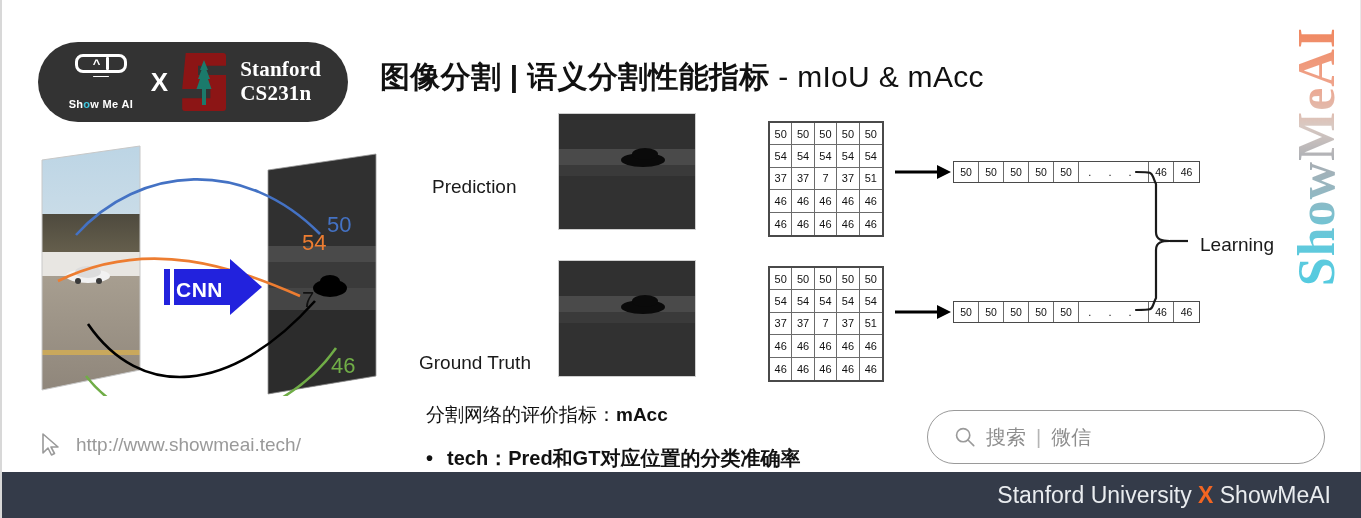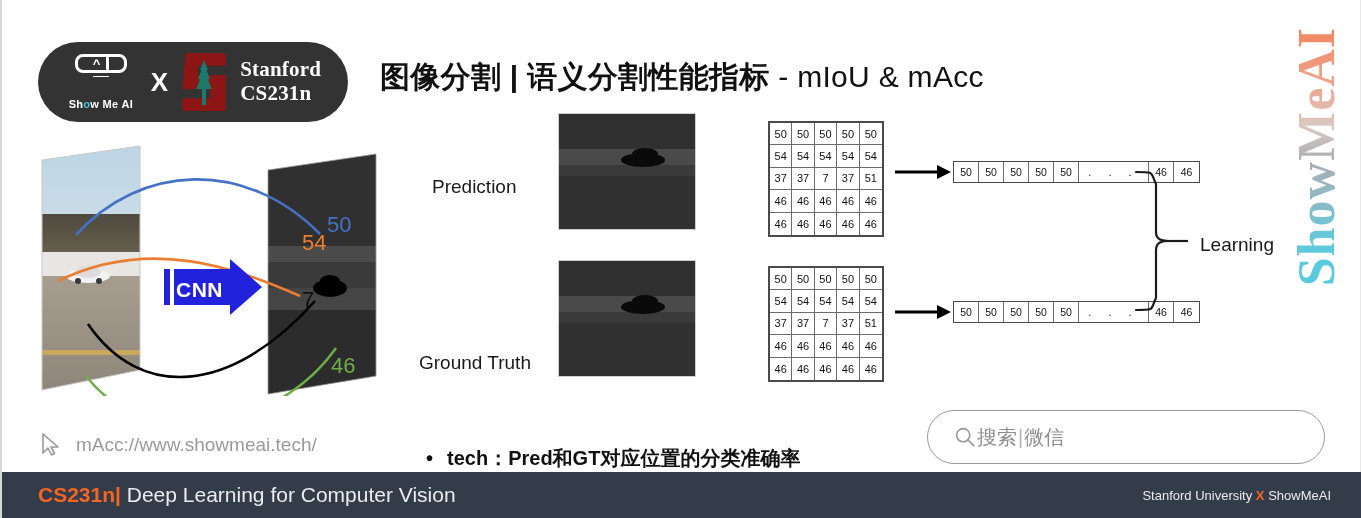--- a/index.html
+++ b/index.html
@@ -114,21 +114,21 @@
   .bullet-row{
     position:absolute;left:424px;top:445px;display:flex;align-items:baseline;gap:14px;
     font-size:20px;font-weight:bold;color:#111;white-space:nowrap;
   }
   .bullet-dot{font-size:20px;line-height:1;}
 
   
   .search-pill{
     position:absolute;left:925px;top:410px;width:398px;height:54px;
     border:1.5px solid #9a9a9a;border-radius:27px;background:#fff;
-    display:flex;align-items:center;gap:1px;padding:0 26px;box-sizing:border-box;
+    display:flex;align-items:center;gap:10px;padding:0 26px;box-sizing:border-box;
   }
   .mag{width:22px;height:22px;flex:0 0 auto;}
   .sp-gray{color:#8d8d8d;font-size:20px;}
   .sp-sep{color:#b5b5b5;font-size:20px;}
   .sp-bold{color:#111;font-size:21px;font-weight:bold;letter-spacing:.3px;}
 
   
   .url-wm{
     position:absolute;left:36px;top:432px;display:flex;align-items:center;gap:12px;
     color:#9a9a9a;font-size:19px;
@@ -149,21 +149,21 @@
   }
 
   
   .footer{
     position:absolute;left:0;bottom:0;width:1361px;height:46px;
     background:#343b49;display:flex;align-items:center;
   }
   .footer-left{position:absolute;left:36px;font-size:21px;color:#e9ecef;white-space:nowrap;}
   .footer-left .cs{color:#F26522;font-weight:bold;}
   .footer-left .bar{color:#F26522;font-weight:bold;}
-  .footer-right{position:absolute;right:32px;font-size:13px;color:#e9ecef;white-space:nowrap;}
+  .footer-right{position:absolute;right:32px;font-size:23px;color:#e9ecef;white-space:nowrap;}
   .footer-right .x{color:#F26522;font-weight:bold;}
 </style>
 </head>
 <body>
 
 <div class="slide">
 
   <div class="logo-pill">
     <div class="smai-mark">
       <div class="smai-screen">
@@ -359,44 +359,44 @@
       <div class="vcell">46</div>
       <div class="vcell">46</div>
     </div>
 
   <svg class="brace-svg" style="left:1132px;top:166px;" width="60" height="150">
     <path d="M2,6 C22,6 16,6 22,18 L22,66 C22,74 28,75 36,75 C28,75 22,76 22,84 L22,132 C16,144 22,144 2,144" fill="none" stroke="#1a1a1a" stroke-width="2.2" stroke-linecap="round"></path>
     <line x1="36" y1="75" x2="54" y2="75" stroke="#1a1a1a" stroke-width="2.2"></line>
   </svg>
   <div class="accuracy-label">Learning</div>
 
+  <div class="note-head"><span>分割网络的评价指标：</span><b>mAcc</b></div>
   <div class="bullet-row">
     <span class="bullet-dot">•</span>
     <span>tech：Pred和GT对应位置的分类准确率</span>
   </div>
 
   <div class="search-pill">
     <svg class="mag" viewBox="0 0 24 24">
       <circle cx="10" cy="10" r="7.2" fill="none" stroke="#9a9a9a" stroke-width="1.8"></circle>
       <line x1="15.3" y1="15.3" x2="21.5" y2="21.5" stroke="#9a9a9a" stroke-width="1.8" stroke-linecap="round"></line>
     </svg>
     <span class="sp-gray">搜索</span>
     <span class="sp-sep">|</span>
     <span class="sp-gray">微信</span>
   </div>
 
   <div class="url-wm">
     <svg class="cursor-ic" viewBox="0 0 26 26">
       <path d="M5,2 L5,21 L10,16 L13.5,23 L16.5,21.5 L13,15 L20,15 Z" fill="none" stroke="#9a9a9a" stroke-width="1.6" stroke-linejoin="round"></path>
     </svg>
-    <span>mAcc://www.showmeai.tech/</span>
+    <span>http://www.showmeai.tech/</span>
   </div>
 
   <div class="vwm">
     <span>ShowMeAI</span>
   </div>
 
   <div class="footer">
-    <div class="footer-left"><span class="cs">CS231n</span><span class="bar">|</span><span> Deep Learning for Computer Vision</span></div>
     <div class="footer-right"><span>Stanford  University </span><span class="x">X</span><span> ShowMeAI</span></div>
   </div>
 
 </div>
 
 </body></html>

